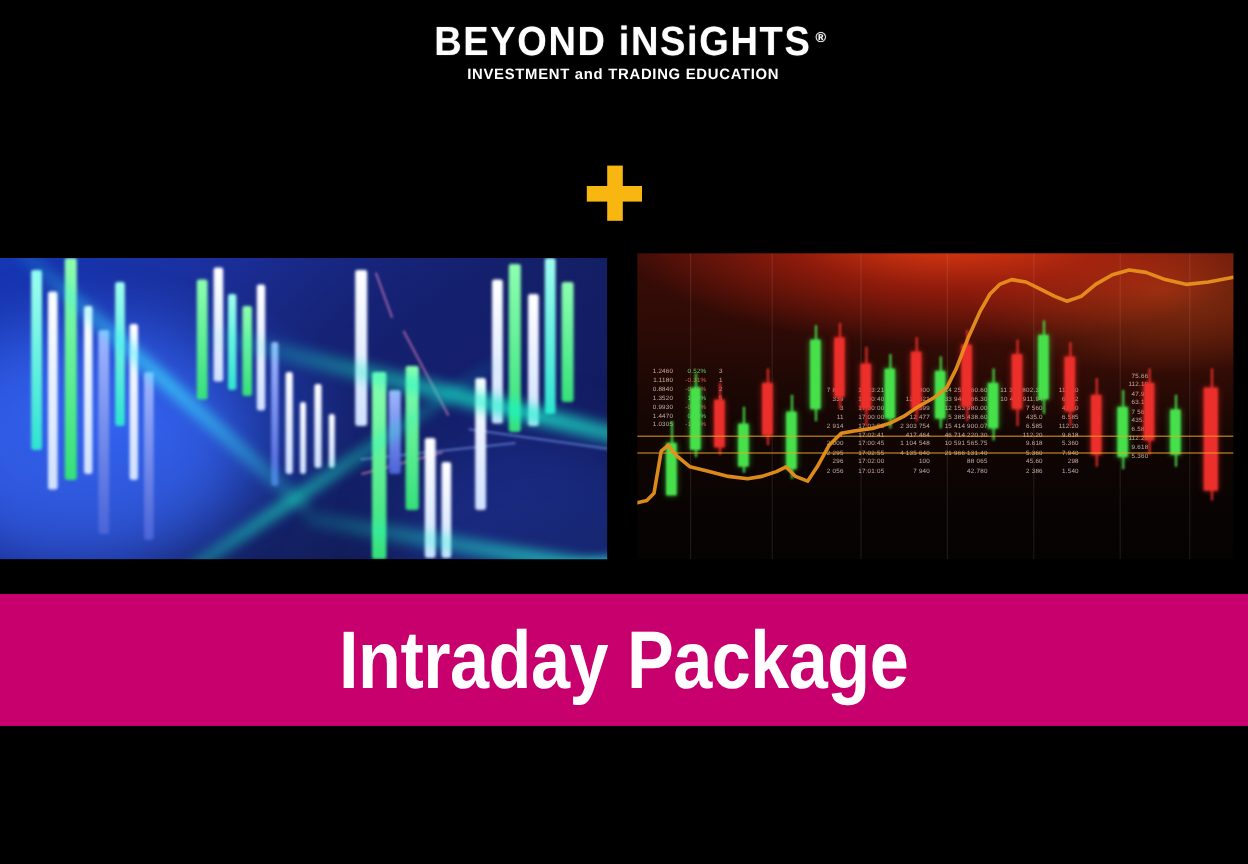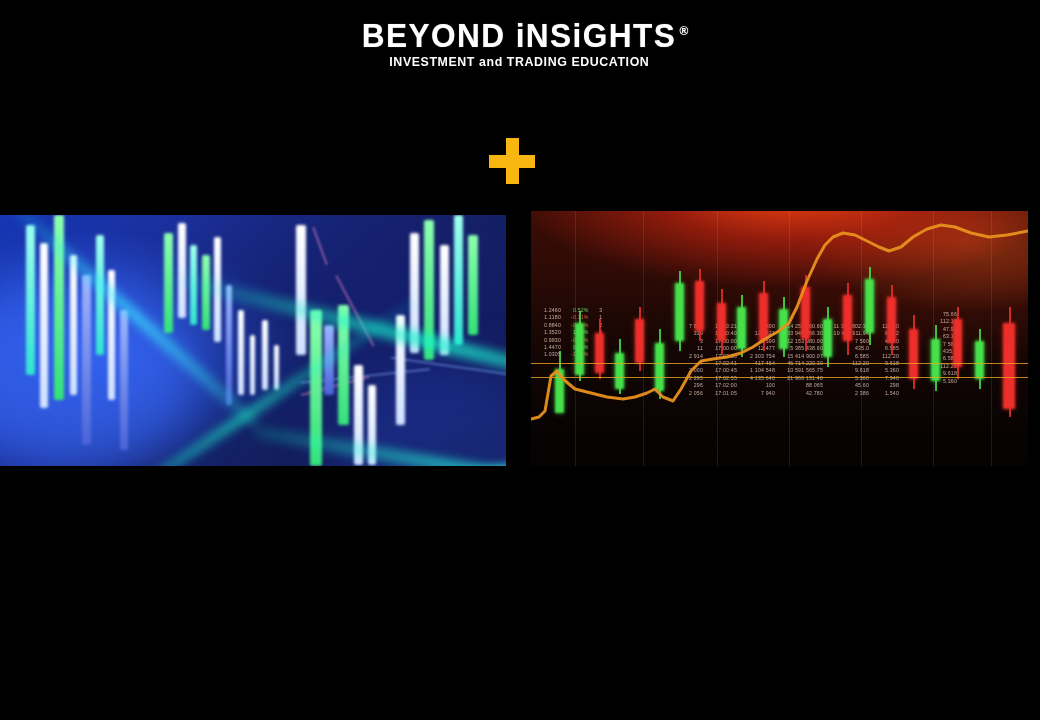--- a/index.html
+++ b/index.html
@@ -424,14 +424,17 @@
 
       <div class="hline" style="left:0; top:152px; width:497px;"></div>
       <div class="hline" style="left:0; top:166px; width:497px;"></div>
 
       <svg class="orange-path" viewBox="0 0 497 255" preserveAspectRatio="none">
         <polyline points="0,208 8,206 14,200 20,165 26,160 32,168 44,178 60,182 76,186 92,188 104,186 116,182 124,178 132,186 142,190 150,178 160,160 170,150 182,148 196,146 210,142 222,136 234,128 248,120 258,112 266,96 276,70 286,48 294,34 302,26 312,22 324,24 336,30 348,36 358,40 370,36 382,26 396,18 410,14 424,16 440,22 458,26 476,24 497,20" fill="none" stroke="#E8901E" stroke-width="3" stroke-linejoin="round" stroke-linecap="round" opacity="0.95"></polyline>
       </svg>
     </div>
   </div>
 
+  <div class="banner">
+    <div class="banner-text">Intraday Package</div>
+  </div>
 
 </div>
 
 </body></html>

